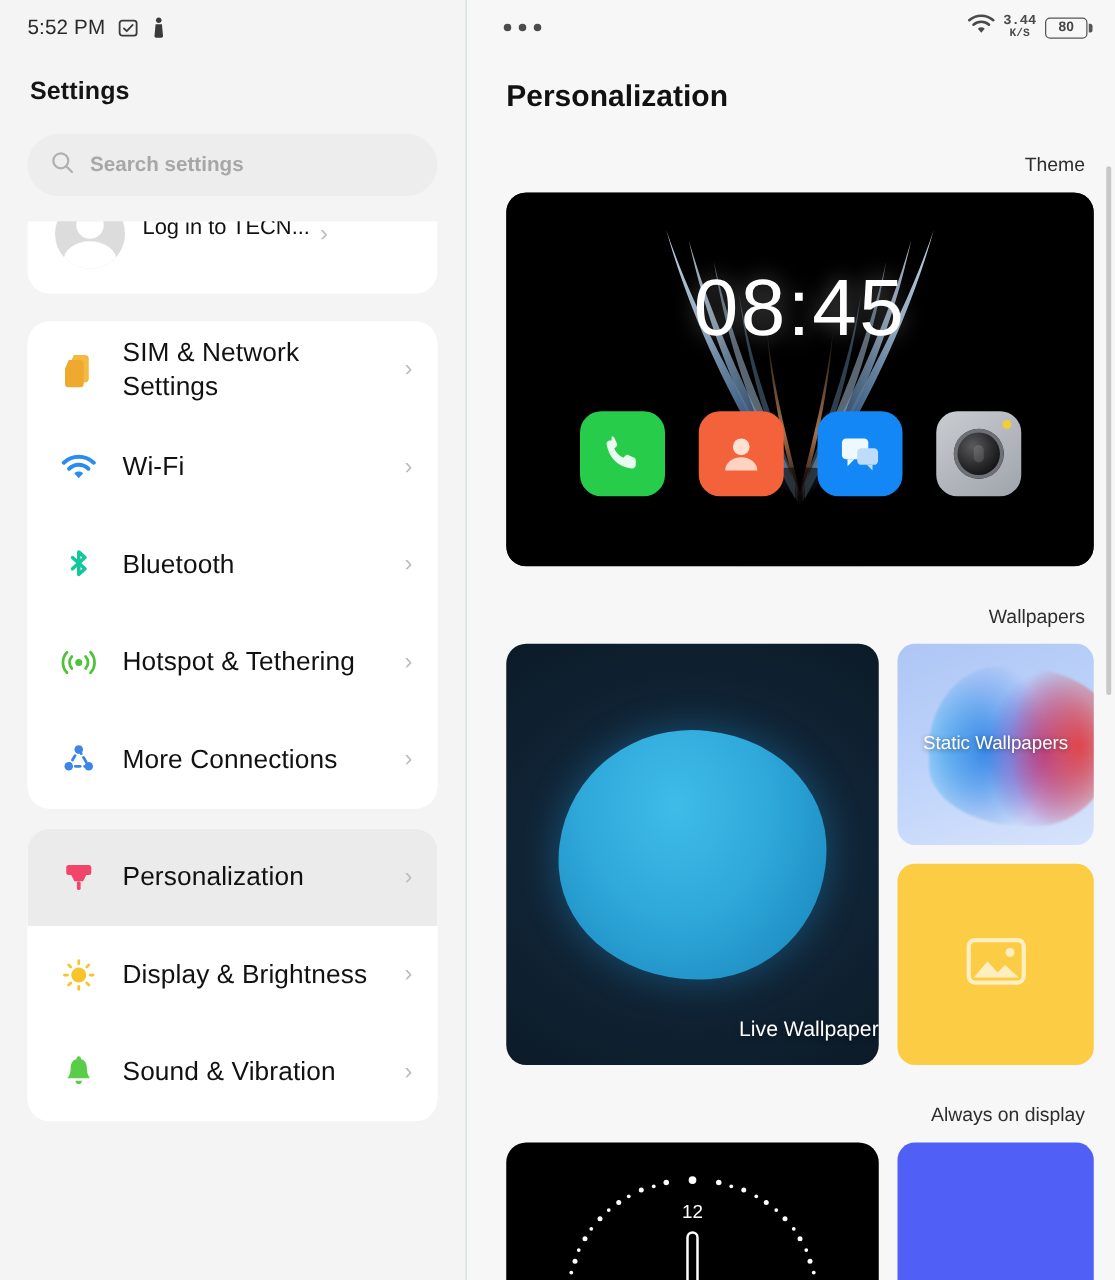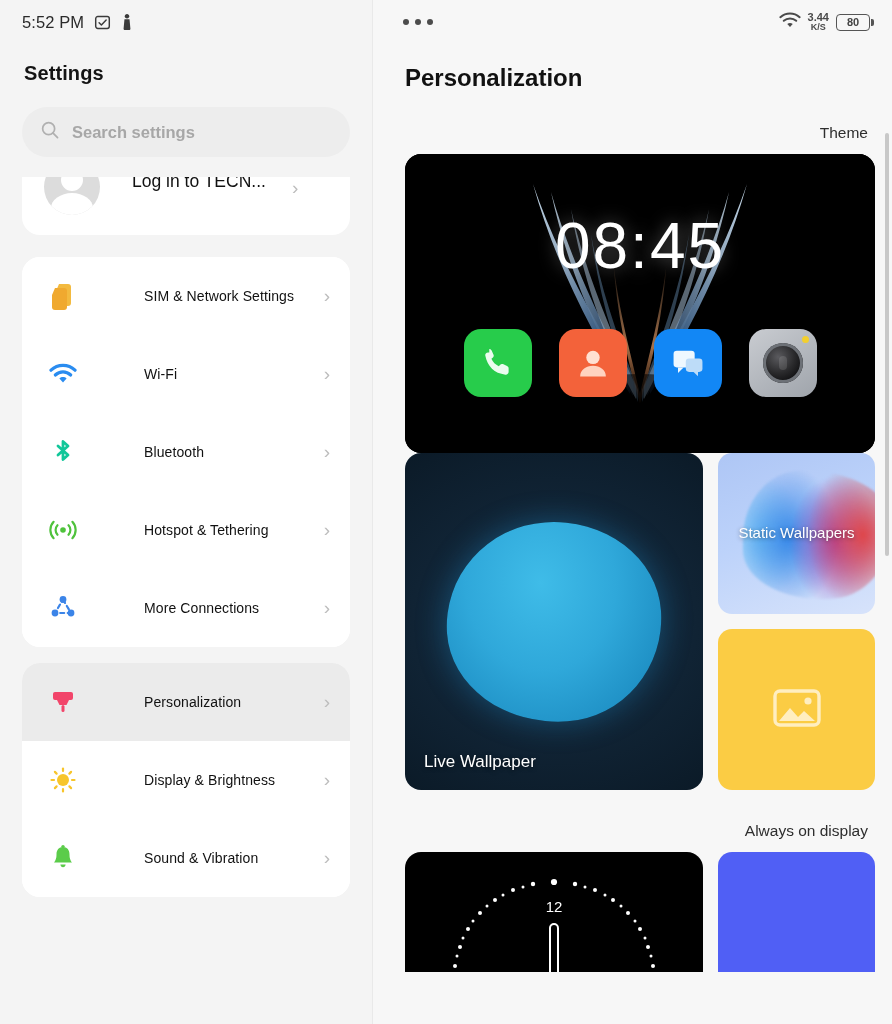--- a/index.html
+++ b/index.html
@@ -45,31 +45,29 @@
   .card {
     margin: 0 22px 16px 22px; background: #fff; border-radius: 18px;
     overflow: hidden;
   }
   .card.clipped-top { margin-top: 0; border-radius: 0 0 18px 18px; }
 
   .row {
     display: flex; align-items: center; min-height: 78px;
     padding: 0 20px 0 22px; background: #fff;
     cursor: pointer;
-    gap: 18px;
   }
   .row.selected { background: #ebebeb; }
   .row .ico {
     width: 38px; min-width:38px; display: flex; align-items: center; justify-content: center;
     margin-right: 16px;
   }
   .row .label {
-    flex: 1; font-size: 14px; color: #111; line-height: 1.3;
+    flex: 1; font-size: 21px; color: #111; line-height: 1.3;
     letter-spacing: .1px;
-    margin-left: 28px;
   }
   .chev { color: #bdbdbd; font-size: 19px; font-weight: 300; margin-left: 8px; }
 
   .avatar-row { min-height: 56px; align-items: flex-start; padding-top:0; }
   .avatar-wrap { position: relative; width:56px; height:56px; min-width:56px; margin-right:14px; margin-top:-18px;
                  border-radius:50%; background:#dcdcdc; overflow:hidden;}
   .avatar-wrap .a-head{ position:absolute; left:50%; top:10px; transform:translateX(-50%);
                  width:22px;height:22px;border-radius:50%;background:#fff;}
   .avatar-wrap .a-body{ position:absolute; left:50%; bottom:-8px; transform:translateX(-50%);
                  width:42px;height:30px;border-radius:50% 50% 0 0;background:#fff;}
@@ -77,21 +75,21 @@
 
   
   .right { position: relative; flex: 1; height: 1024px; background: #f7f7f7; overflow: hidden; }
   .statusbar-right {
     height: 44px; display: flex; align-items: center;
     padding: 0 18px 0 30px; justify-content: space-between;
   }
   .dots { display: flex; gap: 6px; align-items: center; }
   .dots i { width: 6px; height: 6px; border-radius: 50%; background: #4c4c4c; display: block; }
   .sb-right-group { display: flex; align-items: center; gap: 7px; }
-  .netspeed { display: flex; flex-direction: column; align-items: center; line-height: 1.02; }
+  .netspeed { display: flex; flex-direction: column; align-items: center; line-height: 1.02; font-family: Liberation Mono, monospace; }
   .netspeed .v { font-size: 11px; color: #4a4a4a; font-weight: bold;}
   .netspeed .u { font-size: 9px; color: #4a4a4a; font-weight: bold;}
   .battery {
     display: flex; align-items: center;
   }
   .bat-body {
     width: 34px; height: 17px; border: 1.6px solid #555; border-radius: 4px;
     display: flex; align-items: center; justify-content: center;
     font-size: 11px; color: #444; font-weight: bold;
   }
@@ -128,21 +126,21 @@
     width: 298px; height: 337px; border-radius: 16px; position: relative; overflow: hidden;
     background: radial-gradient(ellipse 120% 90% at 50% 50%, #17334c 0%, #102334 40%, #0b1a27 70%, #0a1621 100%);
   }
   .blob {
     position: absolute; left: 50%; top: 50%; transform: translate(-50%,-50%) rotate(-4deg);
     width: 215px; height: 200px; border-radius: 49% 51% 47% 53% / 52% 48% 52% 48%;
     background: radial-gradient(ellipse at 45% 30%, #3fbce8 0%, #2fa8da 45%, #1e8fc4 80%, #1a7fb0 100%);
     box-shadow: 0 0 30px rgba(30,140,200,.4);
   }
   .wall-live .cap {
-    position: absolute; bottom: 18px; left: 0; right: 0; text-align: left;
+    position: absolute; bottom: 18px; left: 0; right: 0; text-align: right;
     color: #fff; font-size: 17px; text-shadow: 0 1px 4px rgba(0,0,0,.5); margin-left: 19px;
   }
   .wall-col { display: flex; flex-direction: column; gap: 15px; }
   .wall-static {
     width: 157px; height: 161px; border-radius: 14px; position: relative; overflow: hidden;
     background: linear-gradient(160deg,#aec6f5 0%, #bcd2fa 45%, #d7e3fb 100%);
     display: flex; align-items: center; justify-content: center;
   }
   .ribbon {
     position: absolute; right: -18px; top: 18px; width: 150px; height: 128px;
@@ -426,20 +424,21 @@
                 <path d="M27 26l0 4-4-4z" fill="#bddcf8"></path>
               </svg>
           </div>
           <div class="appicon ai-camera">
             <span class="lens"></span>
               <span class="cam-dot"></span>
           </div>
         </div>
       </div>
 
+      <div class="sec-label">Wallpapers</div>
       <div class="wall-grid">
         <div class="wall-live">
           <span class="blob"></span>
           <span class="cap">Live Wallpaper</span>
         </div>
         <div class="wall-col">
           <div class="wall-static">
             <span class="ribbon"></span>
             <span class="cap">Static Wallpapers</span>
           </div>

